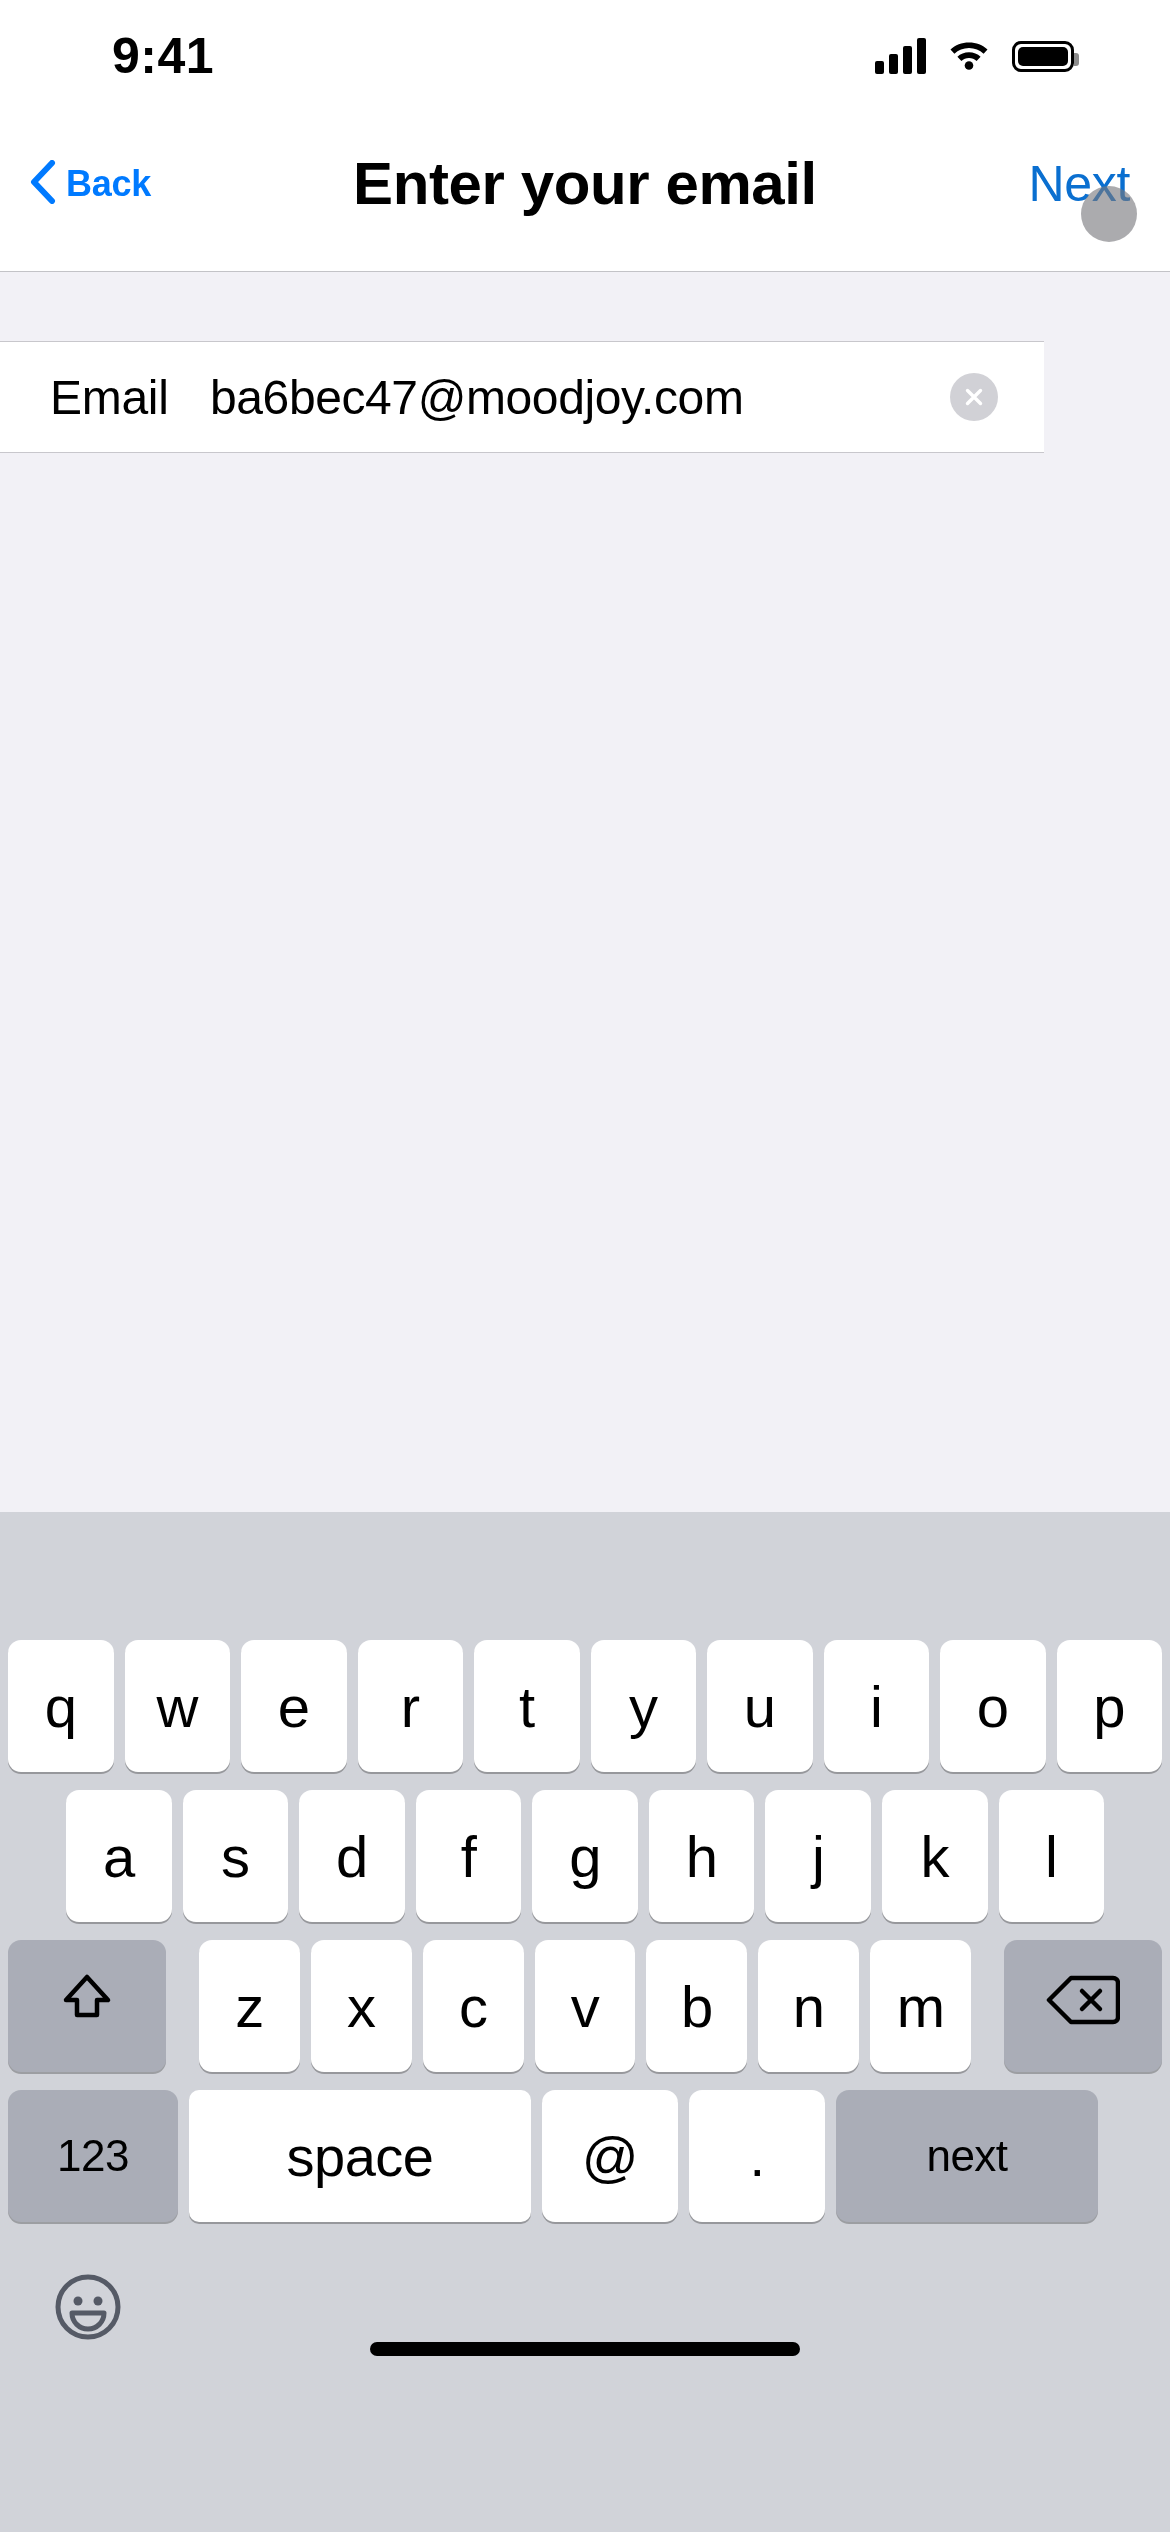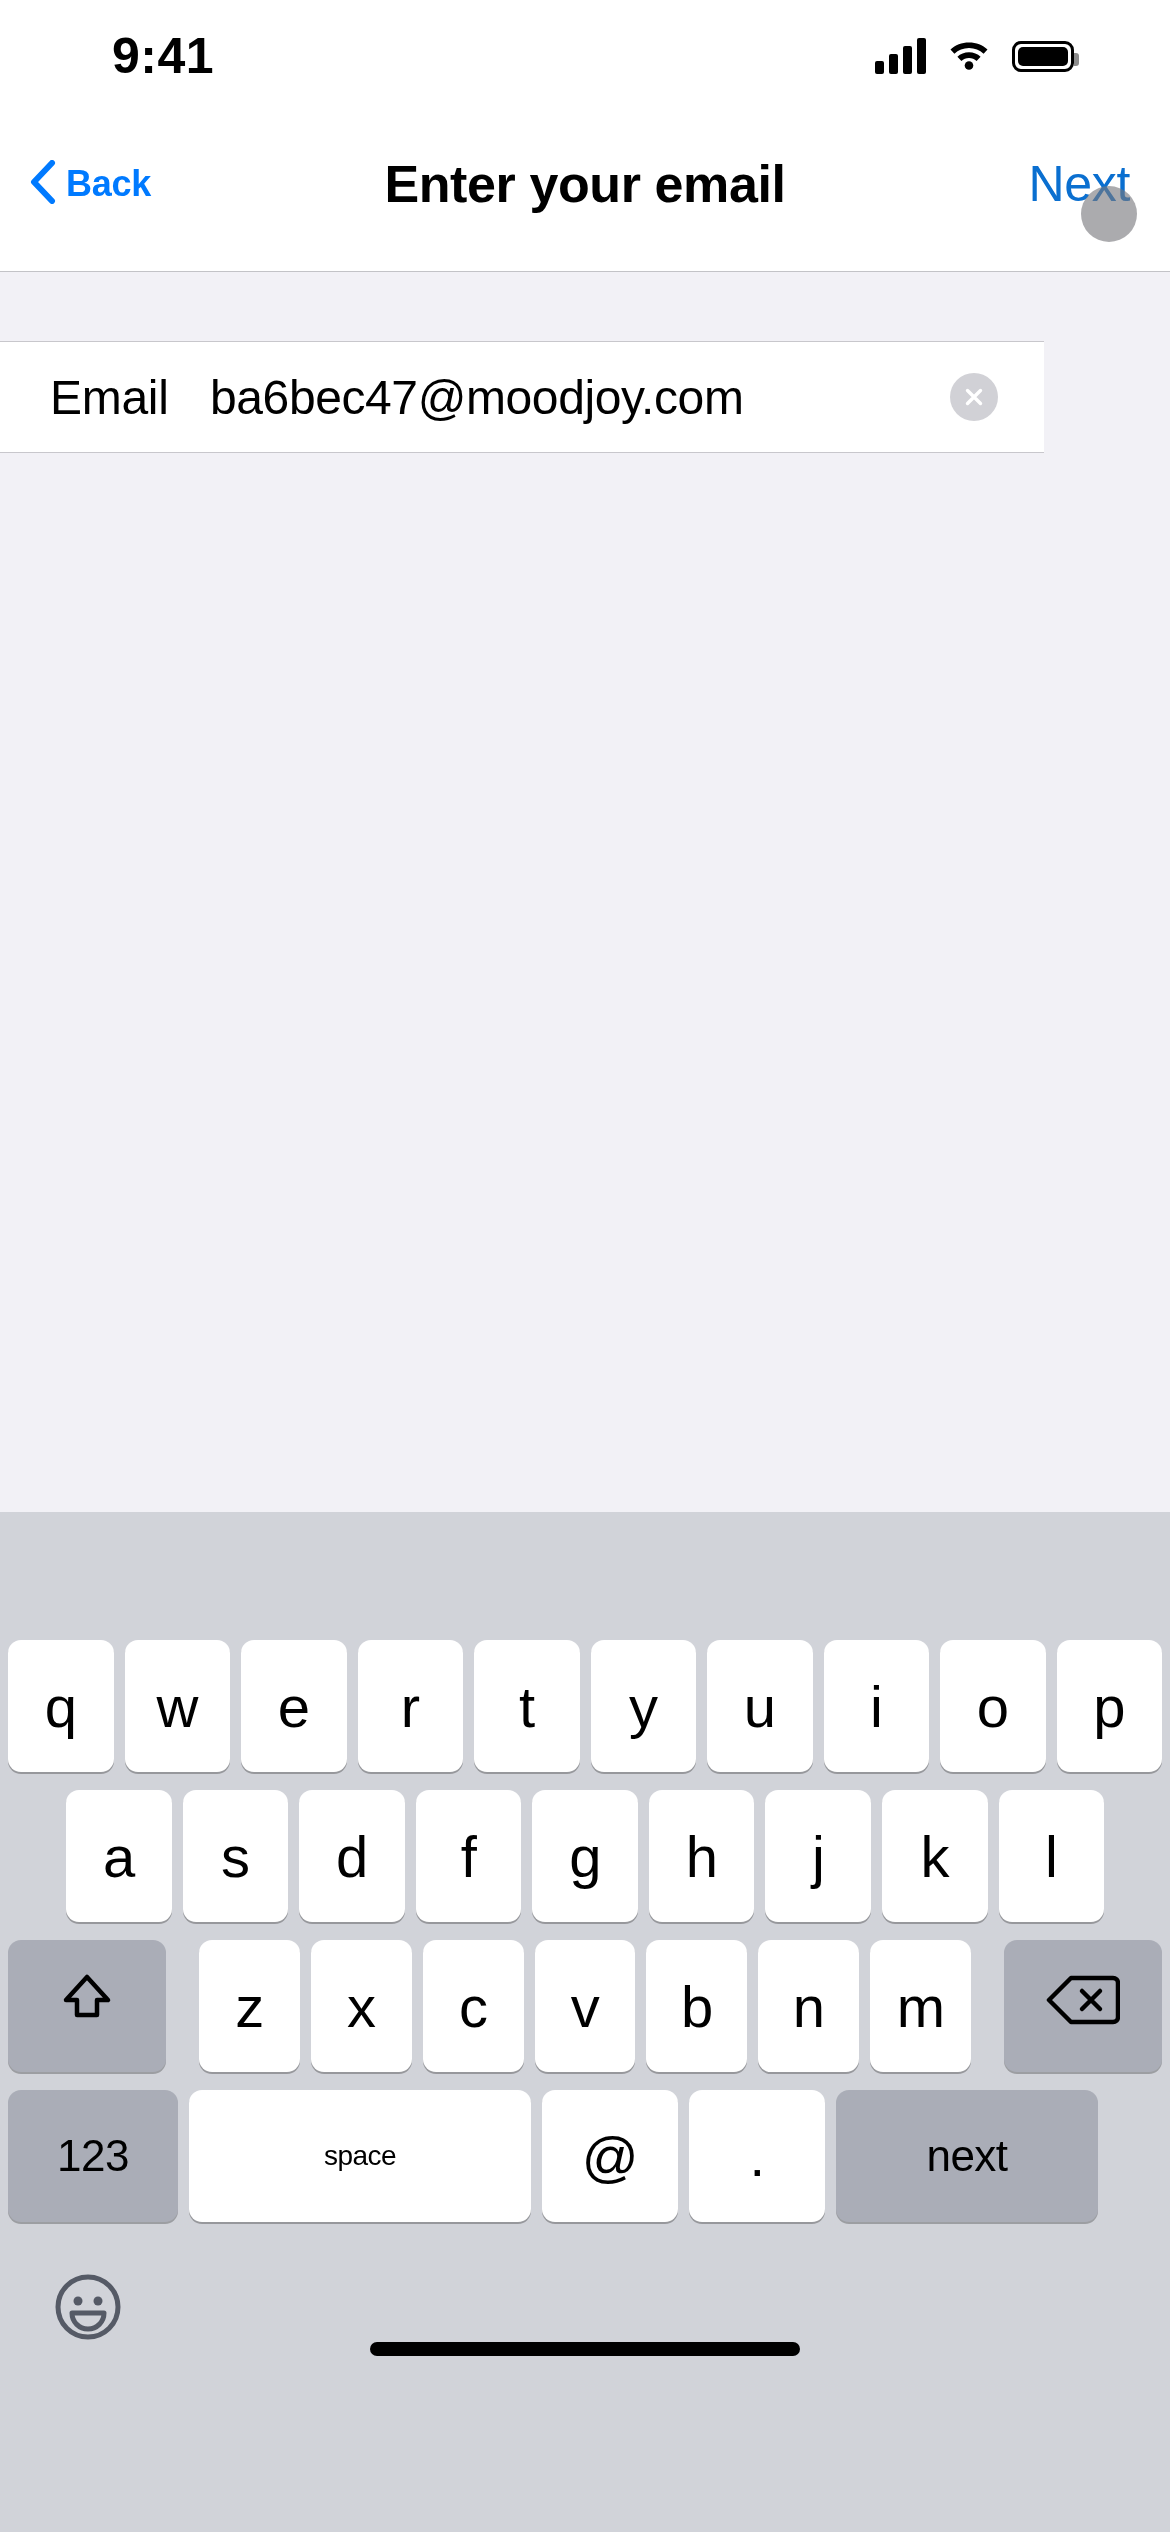--- a/index.html
+++ b/index.html
@@ -56,21 +56,21 @@
   }
   .nav-back{
     position:absolute; left:30px;
     display:flex; align-items:center; gap:10px;
     color:#007aff; cursor:pointer;
   }
   .chev{ width:26px; height:44px; }
   .nav-back-label{ font-size:36px; color:#007aff; letter-spacing:-0.3px;font-weight:bold; }
   .nav-title{
     position:absolute; left:0; right:0; text-align:center;
-    font-size:52px; font-weight:700; color:#000; letter-spacing:-0.4px;
+    font-size:60px; font-weight:700; color:#000; letter-spacing:-0.4px;
   }
   .nav-next{
     position:absolute; right:40px;
     font-size:50px; color:#0a6fd0; letter-spacing:-0.3px; cursor:pointer;
   }
   
   .touch-dot{
     position:absolute; left:1081px; top:186px;
     width:56px; height:56px; border-radius:50%;
     background:rgba(120,120,125,0.62);
@@ -132,21 +132,21 @@
     display:flex; align-items:center; justify-content:center;
     font-size:58px; color:#000; letter-spacing:-0.5px;
     cursor:pointer;
     user-select:none;
   }
   .key.gray{ background:#aaadb7; box-shadow:0 2px 0 rgba(0,0,0,0.25); }
   .key.shift{ flex:0 0 158px; }
   .key.back{ flex:0 0 158px; }
   .key.spacer{ flex:0 0 11px; background:transparent; box-shadow:none; cursor:default; }
   .key.num{ flex:0 0 170px; font-size:44px; }
-  .key.space{ flex:0 0 342px; font-size:28px; }
+  .key.space{ flex:0 0 342px; font-size:56px;border-radius:10px; }
   .key.at{ flex:0 0 136px; font-size:56px; }
   .key.dot{ flex:0 0 136px; font-size:56px; }
   .key.next{ flex:0 0 262px; font-size:44px; }
   .key svg{ width:62px; height:62px; }
   .key.back svg{ width:74px; height:56px; }
 
   .kb-bottom{
     position:relative;
     height:150px;
     display:flex; align-items:center;

